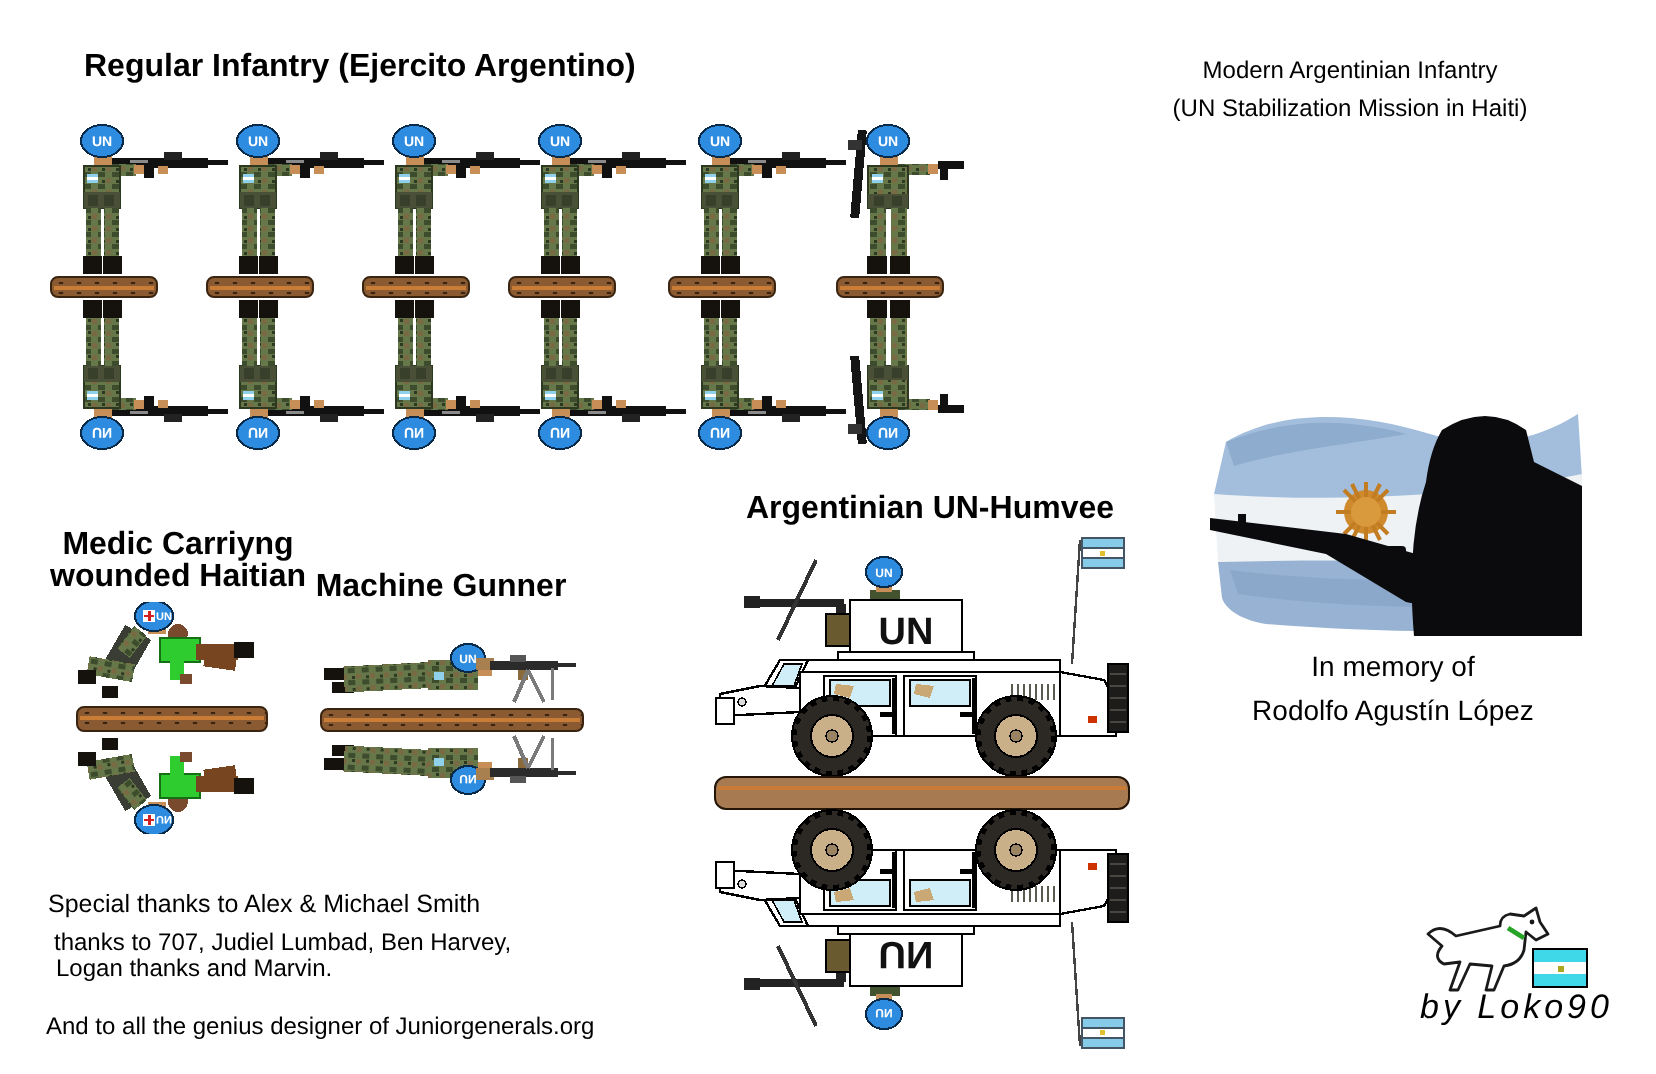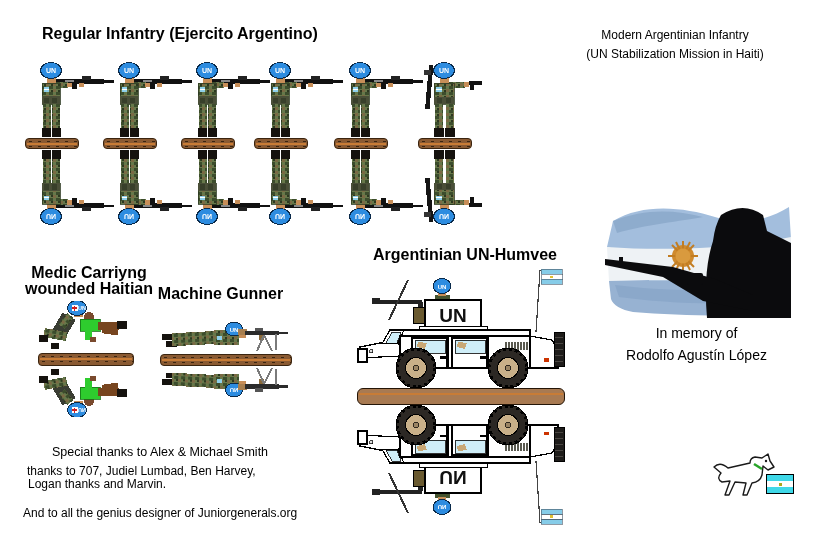--- a/index.html
+++ b/index.html
@@ -323,30 +323,31 @@
       <rect x="84" y="74" width="16" height="12" rx="2"></rect>
       <rect x="16" y="58" width="4" height="10"></rect>
     </g>
   </svg>
 
   <div class="abs memorial" style="left:594px;top:322px;width:205px;">
     <div>In memory of</div>
     <div>Rodolfo Agustín López</div>
   </div>
 
-  <div class="abs credit" style="left:24px;top:445px;font-size:12.5px;margin-left:28px;">Special thanks to Alex &amp; Michael Smith</div>
+  <div class="abs credit" style="left:24px;top:445px;font-size:12.5px;">Special thanks to Alex &amp; Michael Smith</div>
   <div class="abs credit" style="left:27px;top:464px;">thanks to 707, Judiel Lumbad, Ben Harvey,</div>
   <div class="abs credit" style="left:28px;top:477px;">Logan thanks and Marvin.</div>
   <div class="abs credit" style="left:23px;top:506px;">And to all the genius designer of Juniorgenerals.org</div>
 
   <svg class="abs smooth" style="left:706px;top:449px;" width="76" height="52" viewBox="0 0 76 52">
     <path d="M8,18 L15,24 Q10,30 16,33 L24,32 L19,46 L23,46 L29,33 L40,34 L37,46 L41,46 L46,34 Q54,33 56,26 L57,17
              L62,21 L68,18 L64,12 L62,5 L56,9 L49,8 Q44,9 44,14 L22,19 Q14,12 8,18 Z" fill="#ffffff" stroke="#1a1a1a" stroke-width="1.4" stroke-linejoin="round"></path>
     <line x1="48" y1="15" x2="56" y2="20" stroke="#27a327" stroke-width="2.5"></line>
     <circle cx="60" cy="12" r="1.2" fill="#1a1a1a"></circle>
   </svg>
   <svg class="abs" style="left:766px;top:474px;" width="28" height="20" viewBox="0 0 28 20">
     <rect x="0.5" y="0.5" width="27" height="19" fill="#3fd8e8" stroke="#000" stroke-width="1"></rect>
     <rect x="1" y="7" width="26" height="6" fill="#ffffff"></rect>
     <rect x="13" y="9" width="3" height="3" fill="#aaa820"></rect>
   </svg>
+  <div class="abs byline" style="left:710px;top:494px;">by  Loko90</div>
 
 </div>
 
 </body></html>

